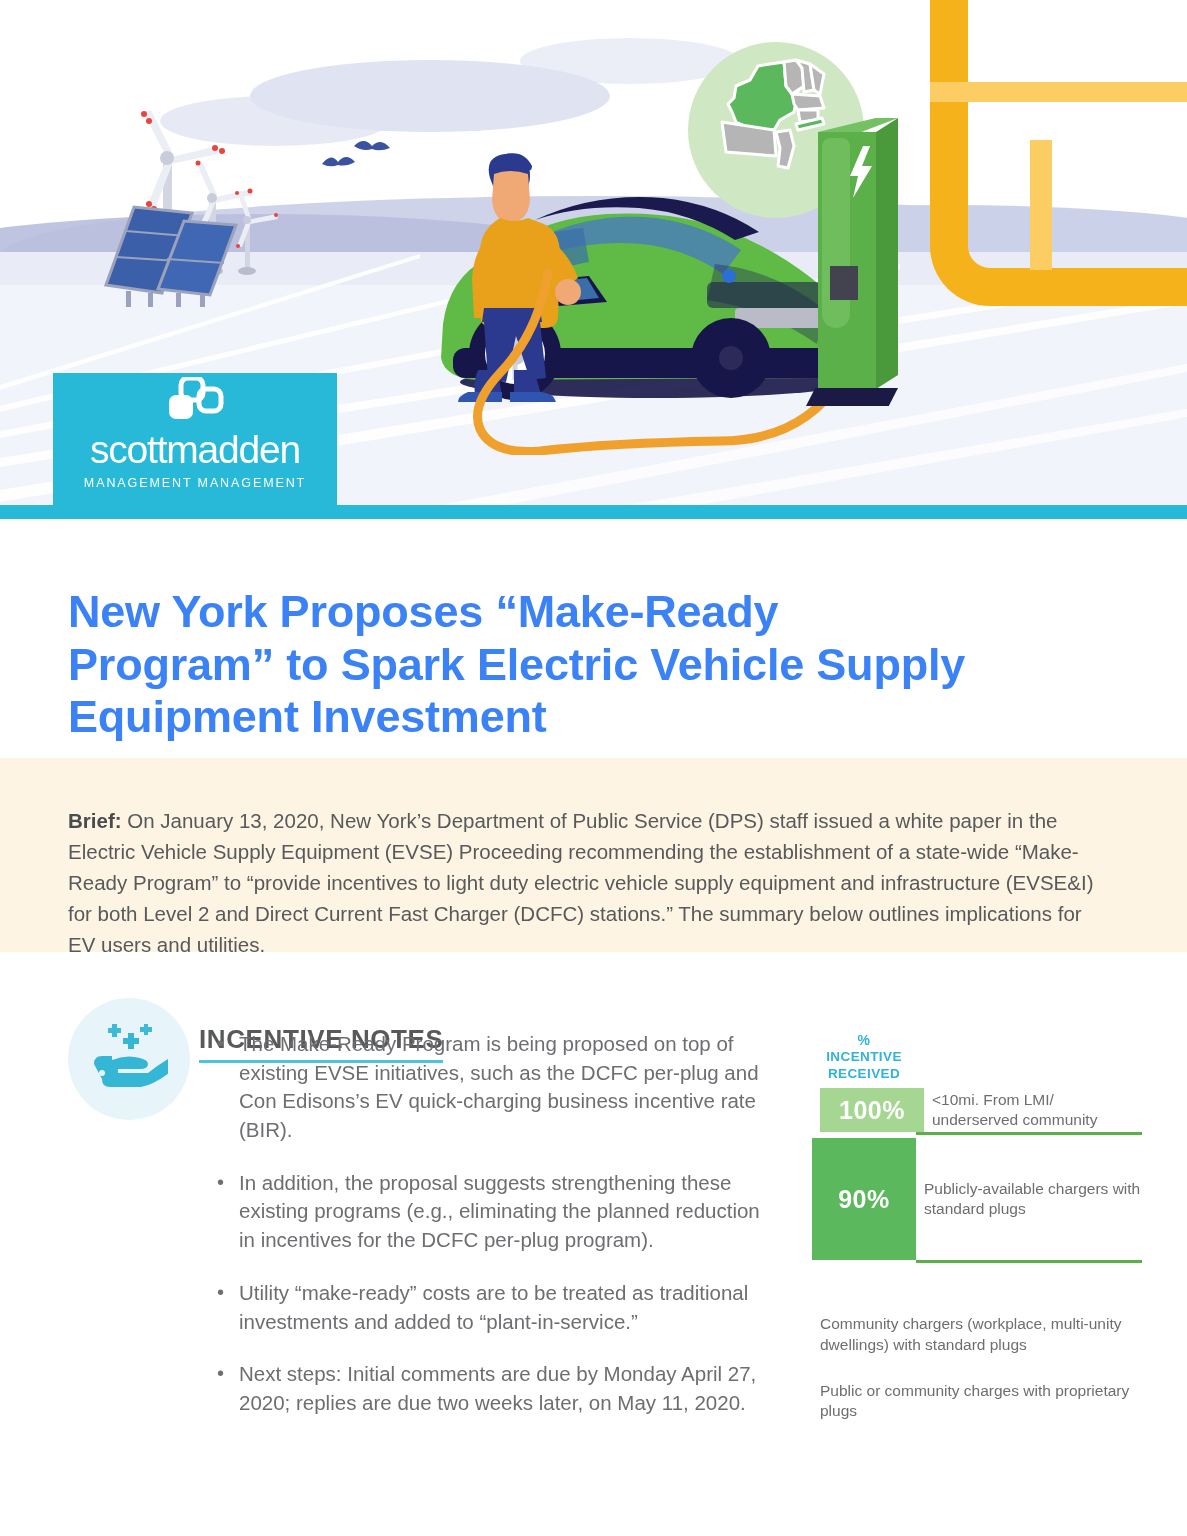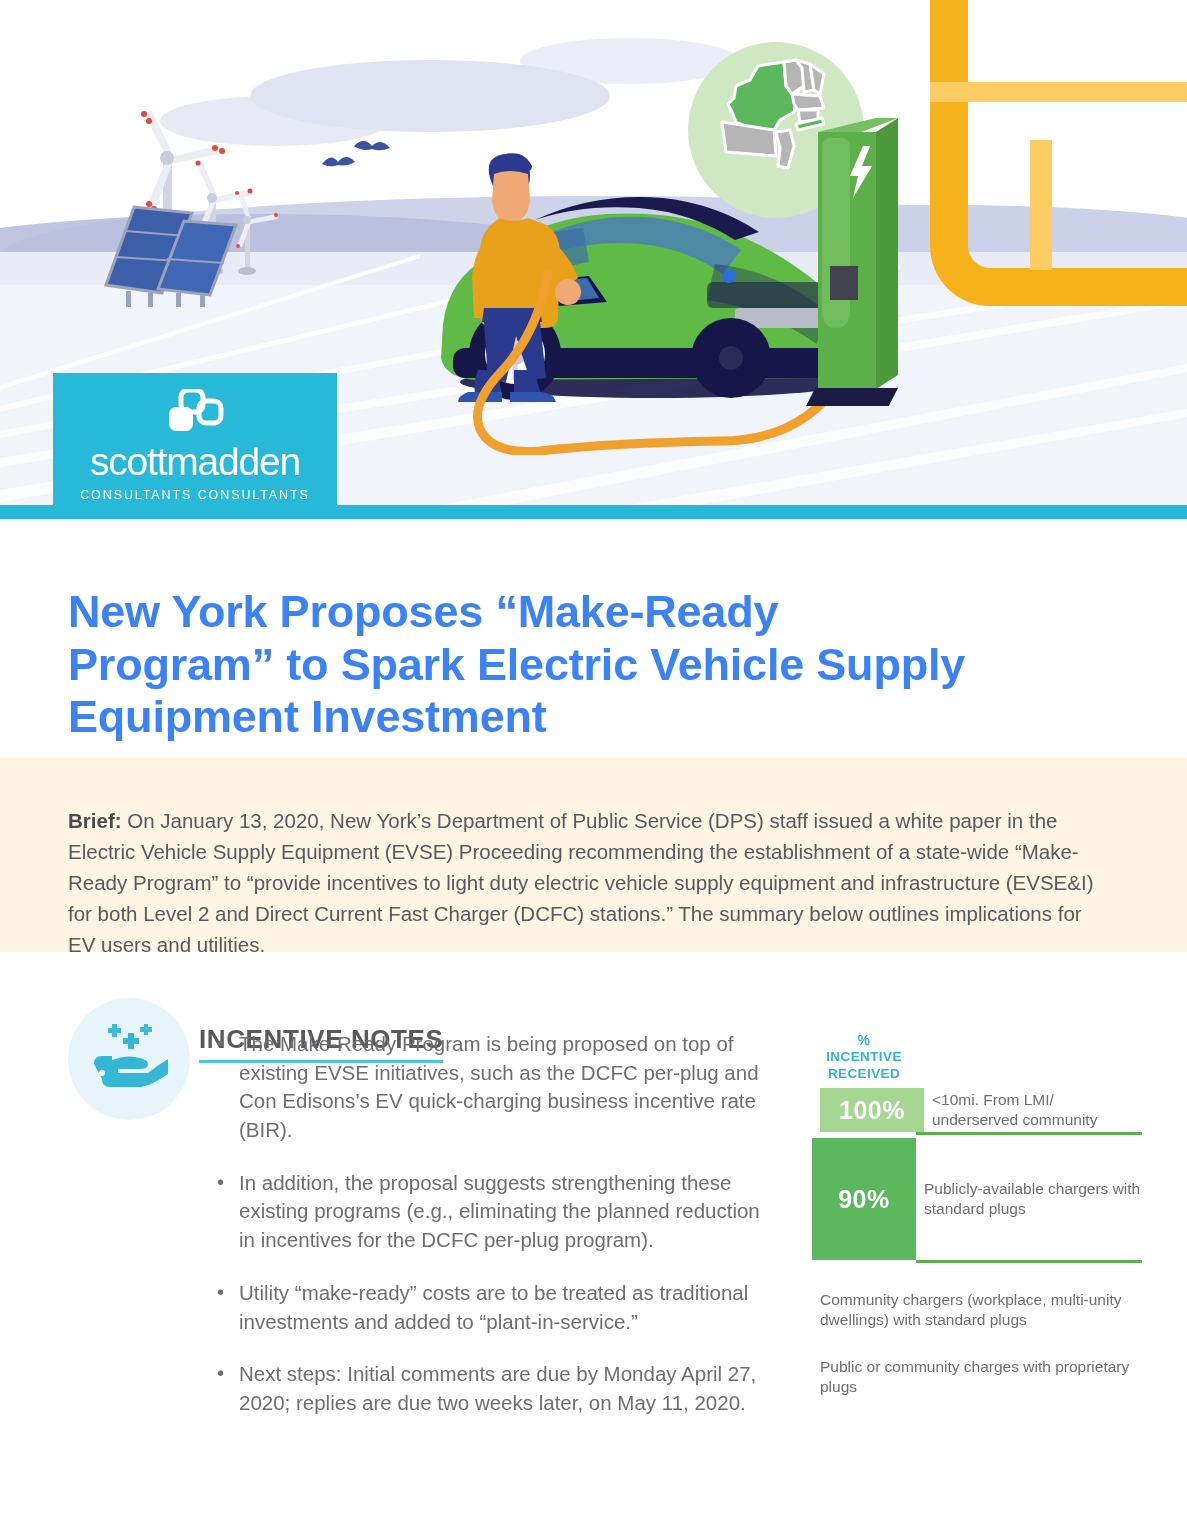--- a/index.html
+++ b/index.html
@@ -57,21 +57,21 @@
   
   .car{position:absolute;left:415px;top:172px;}
   
   .person{position:absolute;left:438px;top:144px;}
   
   .cable{position:absolute;left:430px;top:255px;}
 
   
   .cyanbar{position:absolute;left:0;top:505px;width:1187px;height:14px;background:#29b9d8;}
   .logo-box{position:absolute;left:53px;top:373px;width:284px;height:132px;background:#29b9d8;
-    display:flex;flex-direction:column;align-items:center;justify-content:flex-start;padding-top:16px;box-sizing:border-box;}
+    display:flex;flex-direction:column;align-items:center;justify-content:flex-start;padding-top:4px;box-sizing:border-box;}
   .logo-mark{width:58px;height:48px;position:relative;margin-bottom:2px;}
   .logo-word{color:#fff;font-size:39px;letter-spacing:-1.2px;line-height:1;font-weight:400;margin-top:3px;}
   .logo-sub{color:#fff;font-size:12.5px;letter-spacing:1.9px;margin-top:7px;}
 
   
   .title{position:absolute;left:68px;top:556px;width:920px;
     font-size:45px;line-height:1.17;font-weight:bold;color:#3b82f6;letter-spacing:-.2px;}
 
   
   .brief-band{position:absolute;left:0;top:758px;width:1187px;height:194px;background:#fdf4e4;}
@@ -301,21 +301,21 @@
 
 <div class="cyanbar"></div>
 
 <div class="logo-box">
   <svg class="logo-mark" viewBox="0 0 58 48">
     <rect x="15" y="1" width="22" height="22" rx="7" fill="none" stroke="#ffffff" stroke-width="5"></rect>
     <rect x="33" y="12" width="22" height="22" rx="7" fill="none" stroke="#ffffff" stroke-width="5"></rect>
     <rect x="3" y="18" width="24" height="24" rx="7" fill="#ffffff"></rect>
   </svg>
   <div class="logo-word">scottmadden</div>
-  <div class="logo-sub">CONSULTANTS CONSULTANTS</div>
+  <div class="logo-sub">MANAGEMENT MANAGEMENT</div>
 </div>
 
 <h1 class="title">New York Proposes “Make-Ready Program” to Spark Electric Vehicle Supply Equipment Investment</h1>
 
 <div class="brief-band"></div>
 <p class="brief-text"><b>Brief:</b><span> On January 13, 2020, New York’s Department of Public Service (DPS) staff issued a white paper in the Electric Vehicle Supply Equipment (EVSE) Proceeding recommending the establishment of a state-wide “Make-Ready Program” to “provide incentives to light duty electric vehicle supply equipment and infrastructure (EVSE&amp;I) for both Level 2 and Direct Current Fast Charger (DCFC) stations.” The summary below outlines implications for EV users and utilities.</span></p>
 
 <div class="hand-circle">
   <svg width="78" height="72" viewBox="0 0 78 72">
     <g fill="#35b6d4">
@@ -359,20 +359,20 @@
     <div class="tier">
       <div class="tier-bar" style="height:122px;background:#5cb85c;">90%</div>
       <div class="tier-lbl" style="height:122px;">
         <p>Publicly-available chargers with standard plugs</p>
       </div>
     </div>
     <div class="sep"></div>
     <div class="gap"></div>
 
     <div class="tier">
-      <div class="tier-lbl" style="height:155px;">
+      <div class="tier-lbl" style="height:155px;justify-content:flex-end;">
         <p>Community chargers (workplace, multi-unity dwellings) with standard plugs</p>
         <p>Public or community charges with proprietary plugs</p>
       </div>
     </div>
 
   </div>
 </div>
 
 </body></html>

